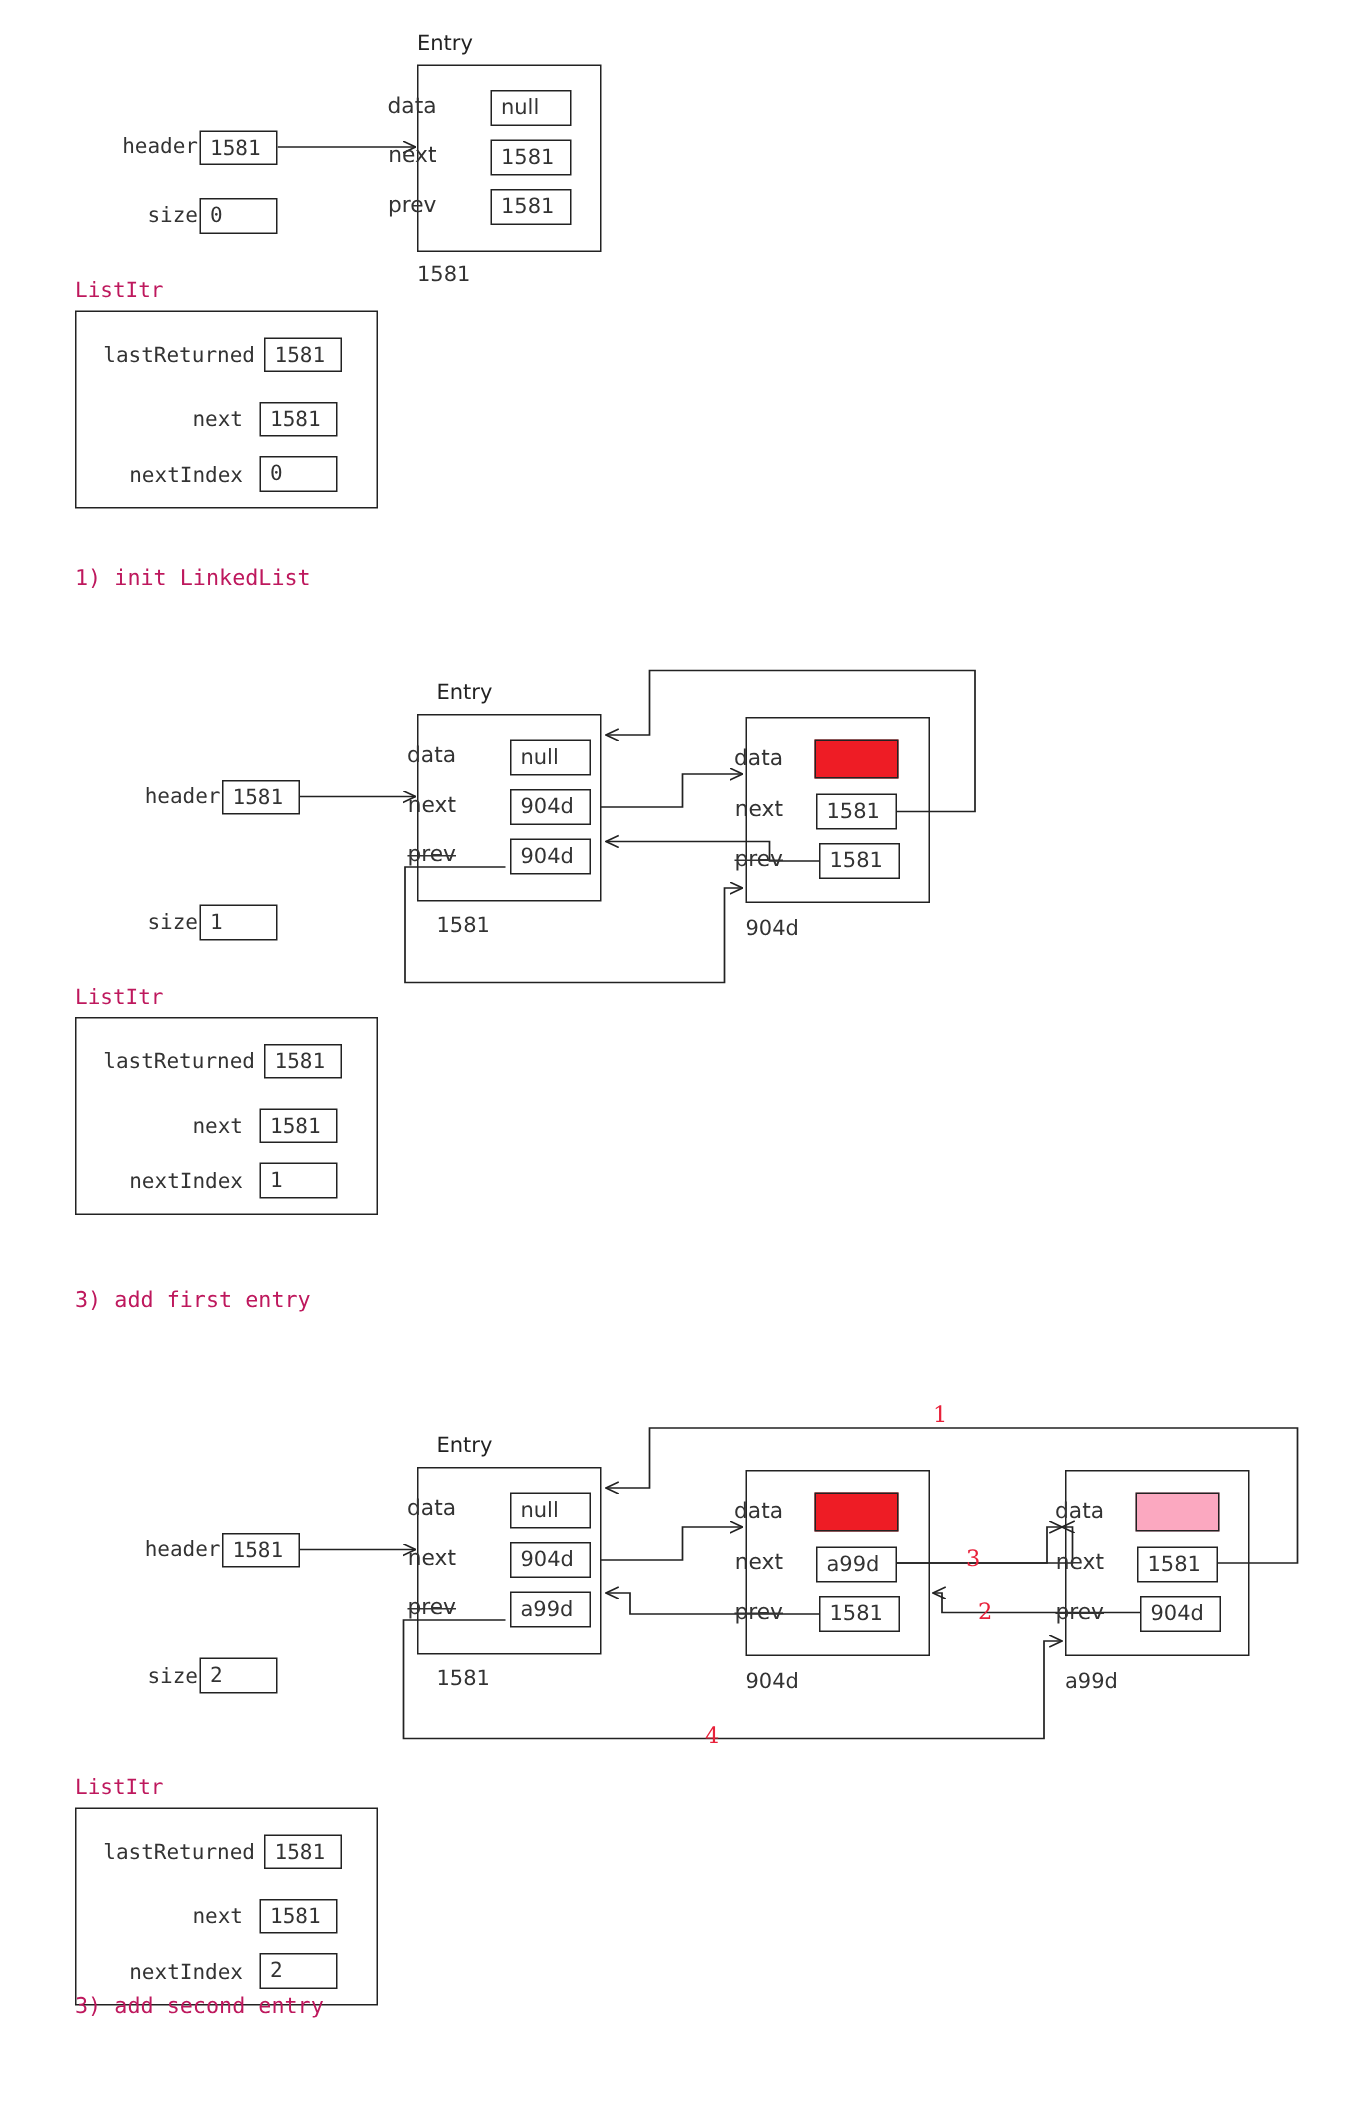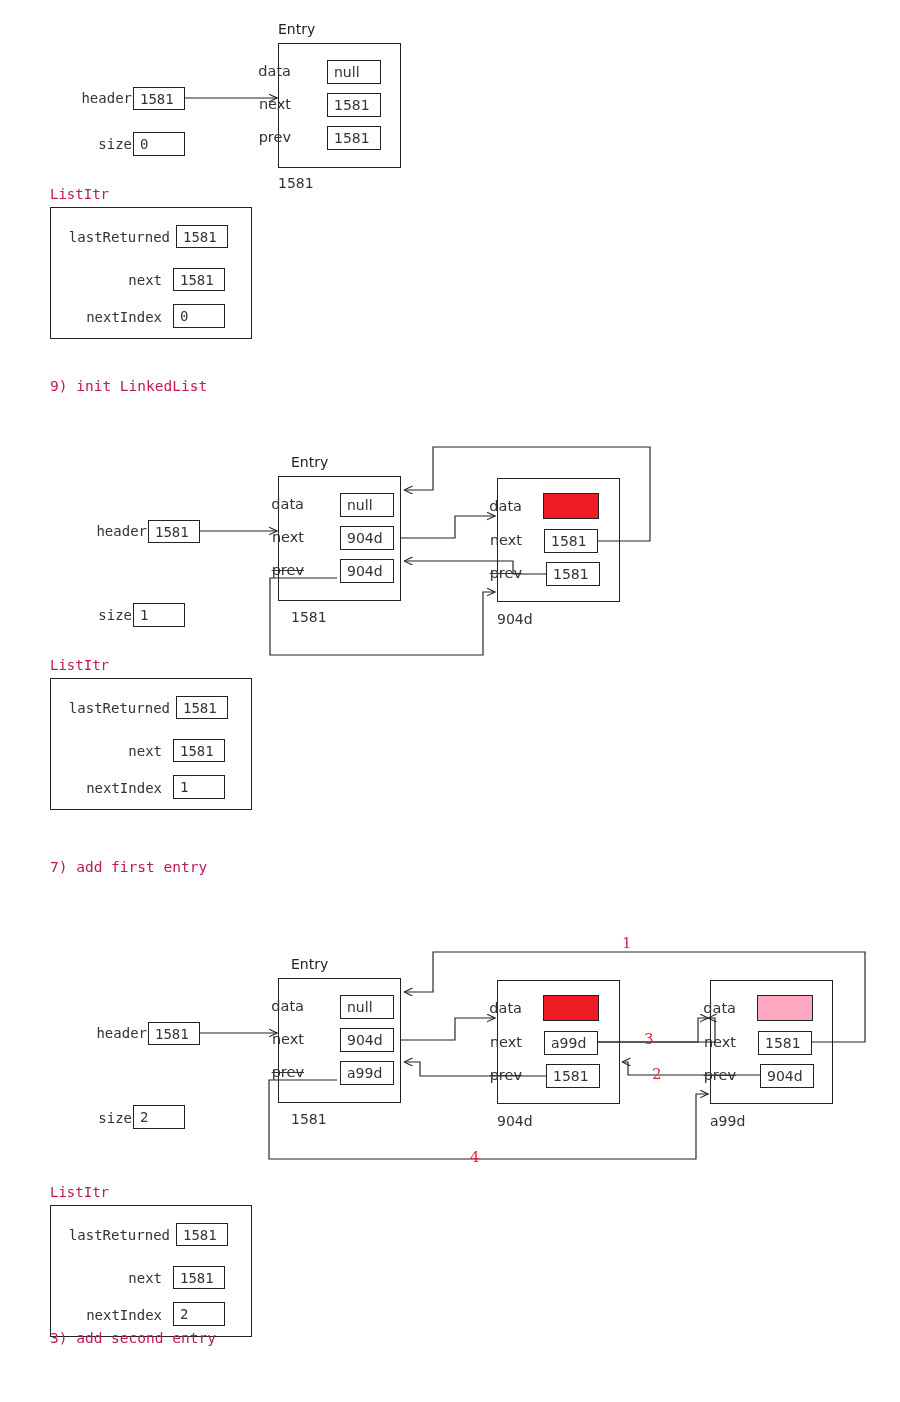--- a/index.html
+++ b/index.html
@@ -186,21 +186,21 @@
 
   <div class="mono-label" style="left:52px; top:229px; width:118px;">lastReturned</div>
   <div class="valbox mono" style="left:176px; top:225px; width:52px; height:23px;">1581</div>
 
   <div class="mono-label" style="left:52px; top:272px; width:110px;">next</div>
   <div class="valbox mono" style="left:173px; top:268px; width:52px; height:23px;">1581</div>
 
   <div class="mono-label" style="left:52px; top:309px; width:110px;">nextIndex</div>
   <div class="valbox mono" style="left:173px; top:304px; width:52px; height:24px;">0</div>
 
-  <div class="caption" style="left:50px; top:378px;">9) init LinkedList</div>
+  <div class="caption" style="left:50px; top:378px;">1) init LinkedList</div>
 
   <div class="cls-title" style="left:291px; top:454px;">Entry</div>
 
   <div class="node" style="left:278px; top:476px; width:123px; height:125px;"></div>
 
   <div class="field-label" style="left:256px; top:496px; width:48px;">data</div>
   <div class="valbox" style="left:340px; top:493px; width:54px; height:24px;">null</div>
 
   <div class="field-label" style="left:256px; top:529px; width:48px;">next</div>
   <div class="valbox" style="left:340px; top:526px; width:54px; height:24px;">904d</div>
@@ -234,21 +234,21 @@
 
   <div class="mono-label" style="left:52px; top:700px; width:118px;">lastReturned</div>
   <div class="valbox mono" style="left:176px; top:696px; width:52px; height:23px;">1581</div>
 
   <div class="mono-label" style="left:52px; top:743px; width:110px;">next</div>
   <div class="valbox mono" style="left:173px; top:739px; width:52px; height:23px;">1581</div>
 
   <div class="mono-label" style="left:52px; top:780px; width:110px;">nextIndex</div>
   <div class="valbox mono" style="left:173px; top:775px; width:52px; height:24px;">1</div>
 
-  <div class="caption" style="left:50px; top:859px;">7) add first entry</div>
+  <div class="caption" style="left:50px; top:859px;">3) add first entry</div>
 
   <div class="cls-title" style="left:291px; top:956px;">Entry</div>
 
   <div class="node" style="left:278px; top:978px; width:123px; height:125px;"></div>
 
   <div class="field-label" style="left:256px; top:998px; width:48px;">data</div>
   <div class="valbox" style="left:340px; top:995px; width:54px; height:24px;">null</div>
 
   <div class="field-label" style="left:256px; top:1031px; width:48px;">next</div>
   <div class="valbox" style="left:340px; top:1028px; width:54px; height:24px;">904d</div>

